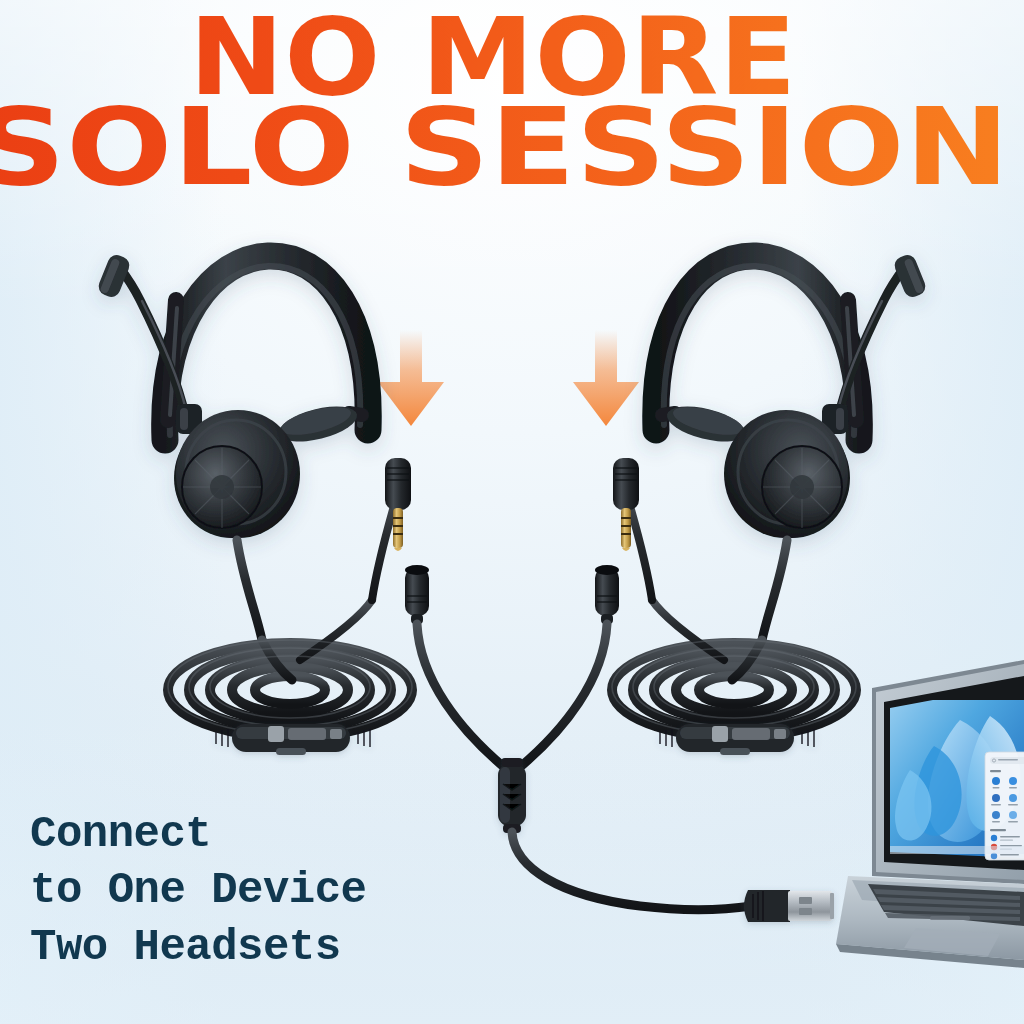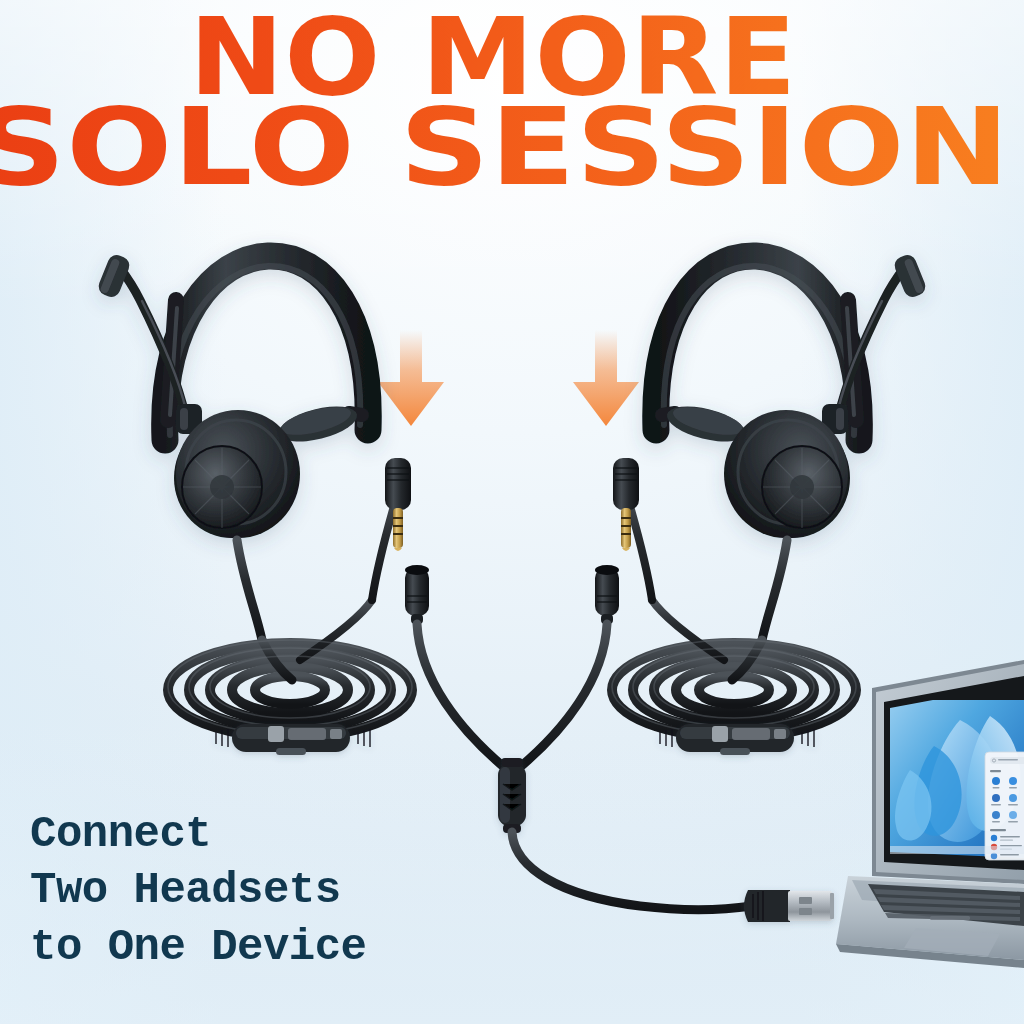--- a/index.html
+++ b/index.html
@@ -470,17 +470,17 @@
         <rect x="930" y="916" width="40" height="4" rx="1.5" fill="#6a727a" opacity="0.8"></rect>
       </g>
 
       <path d="M916 928 L1000 934 L988 956 L904 948 Z" fill="#a3aeb8" opacity="0.75"></path>
       <path d="M836 944 L1024 960 L1024 968 L840 952 Z" fill="#77838d"></path>
     </g>
   </svg>
 
   <div id="subtitle">
     <span>Connect</span>
+    <span>to One Device</span>
     <span>Two Headsets</span>
-    <span>to One Device</span>
   </div>
 
 </div>
 
 </body></html>

